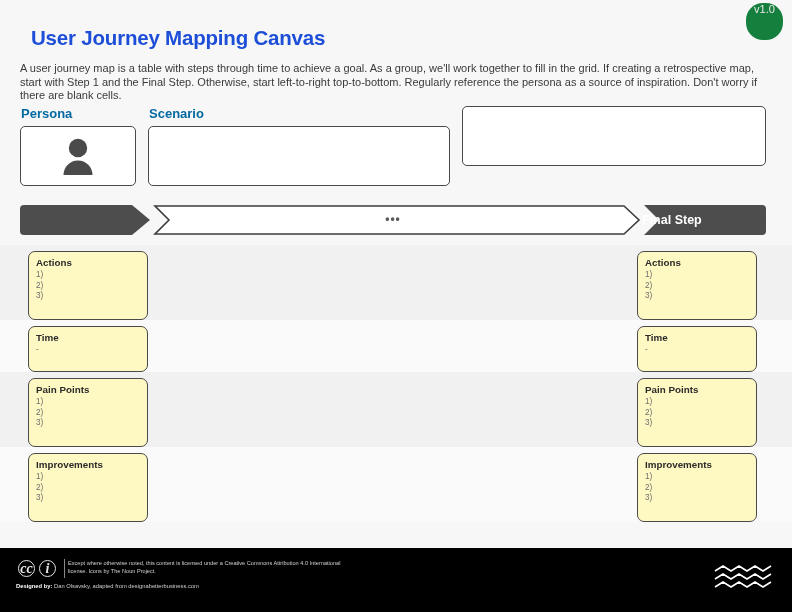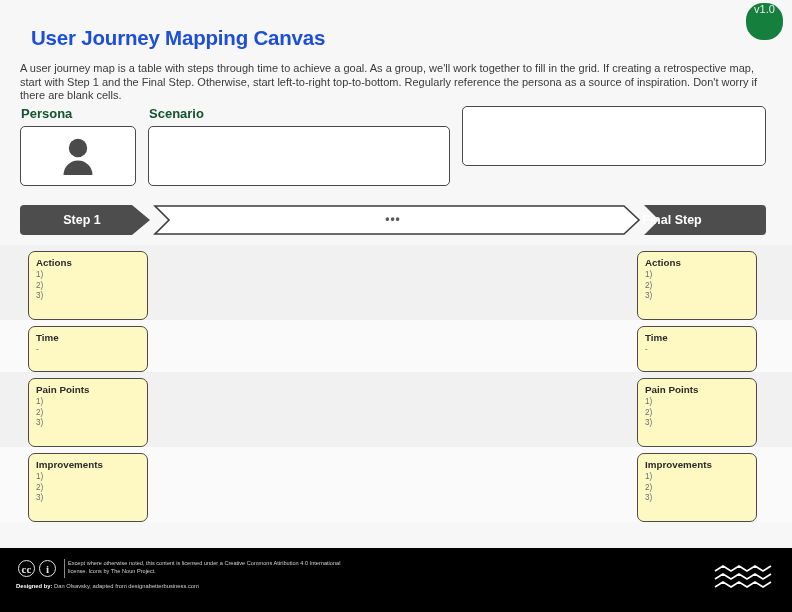--- a/index.html
+++ b/index.html
@@ -29,21 +29,21 @@
     letter-spacing:-0.2px;margin:11px;line-height:26px;
   }
   .subtitle{
     margin:6px 0 0 0;font-size:11px;line-height:13.5px;
     color:#3a3a3a;width:748px;
   }
 
   
   .toprow{position:absolute;left:20px;top:106px;width:746px;height:86px;}
   .col-head{
-    font-size:13px;font-weight:bold;color:#14532d;
+    font-size:13px;font-weight:bold;color:#0369a1;
     margin:0 0 5px 1px;line-height:15px;
   }
   .box{
     background:#fff;border:1.6px solid #4a4a4a;border-radius:5px;
     box-sizing:border-box;
   }
   .persona-col{position:absolute;left:0;top:0;width:116px;}
   .scenario-col{position:absolute;left:128px;top:0;width:302px;}
   .goals-col{position:absolute;left:442px;top:0;width:304px;}
   .toprow .box{height:60px;}
@@ -94,22 +94,23 @@
     background:#000;color:#d8d8d8;
   }
   .cc-group{
     position:absolute;left:18px;top:11px;
     display:flex;align-items:center;
   }
   .cc-badge{
     width:15px;height:15px;border-radius:50%;
     border:1.3px solid #e6e6e6;color:#e6e6e6;
     display:flex;align-items:center;justify-content:center;
-    font-size:11px;font-weight:bold;margin-right:4px;
+    font-size:14px;font-weight:bold;margin-right:4px;
     font-family:"Liberation Serif",serif;
+    font-style:italic;
   }
   .cc-divider{
     width:1px;height:19px;background:#8a8a8a;margin:0 7px 0 4px;
   }
   .license-text{
     position:absolute;left:68px;top:11px;width:290px;
     font-size:5.6px;line-height:8.4px;color:#d0d0d0;
   }
   .designed-line{
     position:absolute;left:16px;top:34px;
@@ -161,21 +162,20 @@
 
   <div class="stepbar">
     <svg width="746" height="30" viewBox="0 0 746 30">
 
       <path d="M4 0 H112 L130 15 L112 30 H4 A4 4 0 0 1 0 26 V4 A4 4 0 0 1 4 0 Z" fill="#4d4d4d"></path>
 
       <path d="M135 1 H604 L619 15 L604 29 H135 L149 15 Z" fill="#ffffff" stroke="#3d3d3d" stroke-width="1.6"></path>
 
       <path d="M624 0 H742 A4 4 0 0 1 746 4 V26 A4 4 0 0 1 742 30 H624 L639 15 Z" fill="#4d4d4d"></path>
     </svg>
-    <div class="step-label step-first">Step 1</div>
     <div class="step-mid-dots">•••</div>
     <div class="step-label step-last">Final Step</div>
   </div>
 
   <div class="grid">
       <div class="row band h-tall">
         <div class="cell left">
           <div class="cell-title">Actions</div>
           <ul class="cell-items">
             <li>1)</li>

